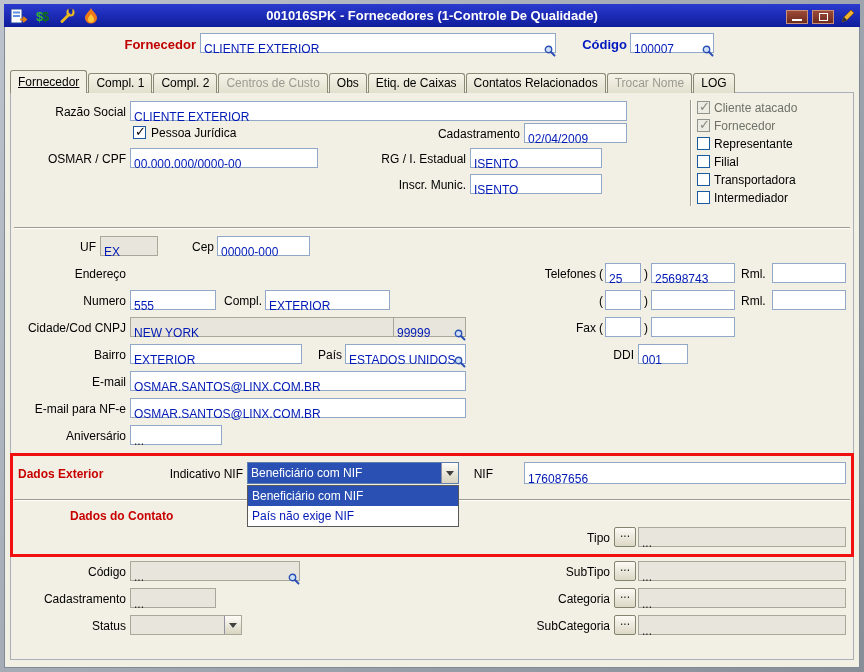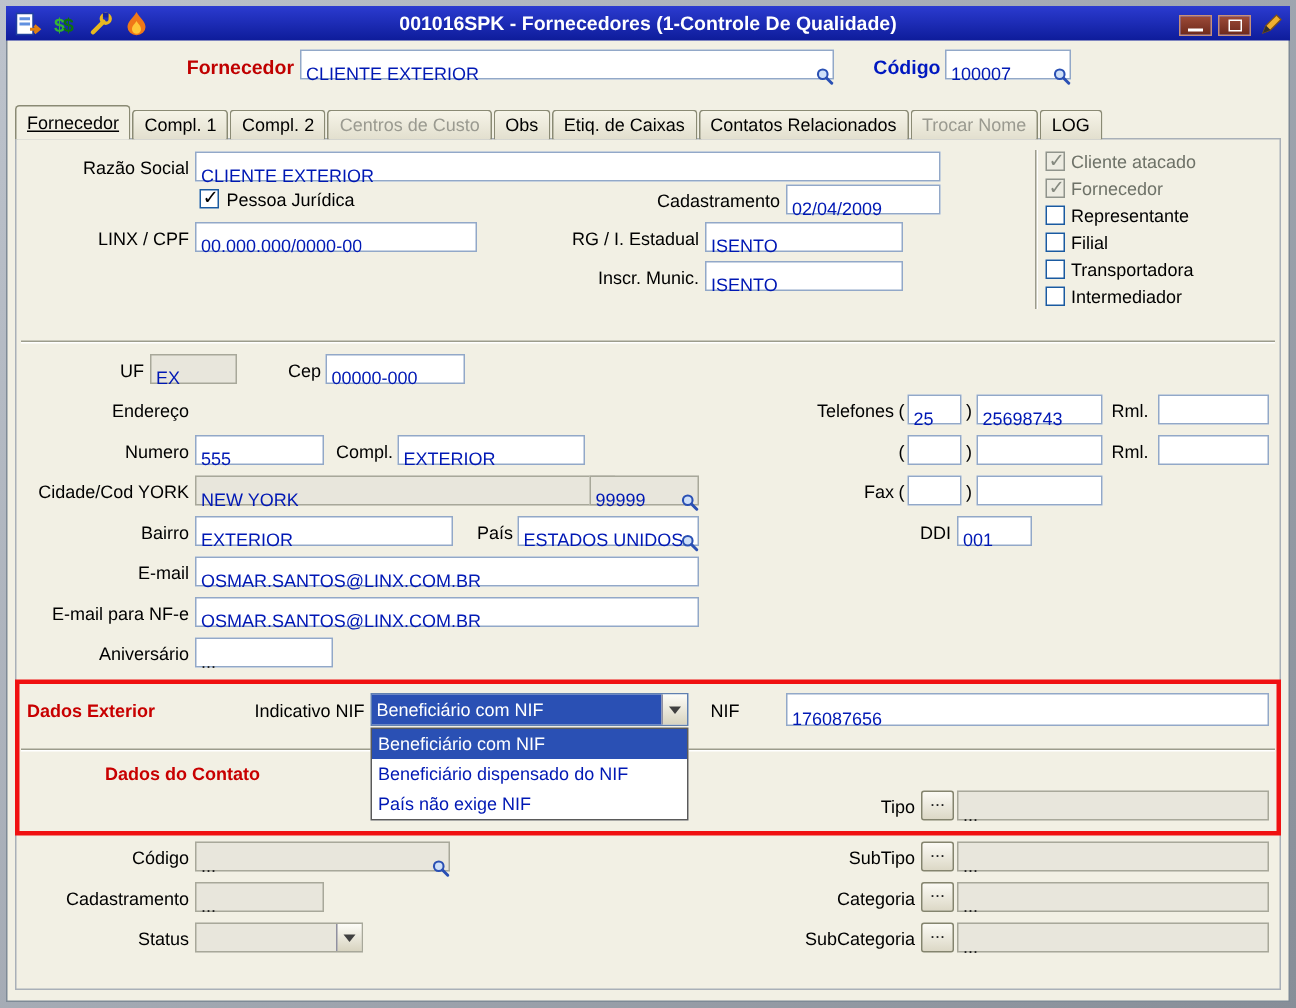--- a/index.html
+++ b/index.html
@@ -145,21 +145,21 @@
       <span class="v">CLIENTE EXTERIOR</span>
     </div>
 
   <span class="cb on" style="left:133px;top:126px"></span>
   <span class="cb-lbl" style="left:151px;top:126px">Pessoa Jurídica</span>
   <div class="lbl" style="left:430px;top:127px;width:90px">Cadastramento</div>
   <div class="fld" style="left:524px;top:123px;width:103px">
       <span class="v">02/04/2009</span>
     </div>
 
-  <div class="lbl" style="left:28px;top:152px;width:98px">LINX / CPF</div>
+  <div class="lbl" style="left:28px;top:152px;width:98px">OSMAR / CPF</div>
   <div class="fld" style="left:130px;top:148px;width:188px">
       <span class="v">00.000.000/0000-00</span>
     </div>
   <div class="lbl" style="left:358px;top:152px;width:108px">RG / I. Estadual</div>
   <div class="fld" style="left:470px;top:148px;width:132px">
       <span class="v">ISENTO</span>
     </div>
   <div class="lbl" style="left:358px;top:178px;width:108px">Inscr. Munic.</div>
   <div class="fld" style="left:470px;top:174px;width:132px">
       <span class="v">ISENTO</span>
@@ -219,21 +219,21 @@
     </div>
   <span class="paren" style="left:644px;top:294px">)</span>
   <div class="fld" style="left:651px;top:290px;width:84px">
       <span class="v"></span>
     </div>
   <span class="llbl" style="left:741px;top:294px">Rml.</span>
   <div class="fld" style="left:772px;top:290px;width:74px">
       <span class="v"></span>
     </div>
 
-  <div class="lbl" style="left:18px;top:321px;width:108px">Cidade/Cod YORK</div>
+  <div class="lbl" style="left:18px;top:321px;width:108px">Cidade/Cod CNPJ</div>
   <div class="fld ro" style="left:130px;top:317px;width:280px">
       <span class="v">NEW YORK</span>
     </div>
   <div class="fld ro" style="left:393px;top:317px;width:73px">
     <span class="v">99999</span>
     <svg class="mag" width="12" height="12" viewBox="0 0 12 12">
         <use href="#magsym" xlink:href="#magsym"></use>
       </svg>
   </div>
   <div class="lbl" style="left:540px;top:321px;width:56px">Fax</div>
@@ -283,21 +283,20 @@
   </div>
   <div class="lbl" style="left:453px;top:467px;width:40px">NIF</div>
   <div class="fld" style="left:524px;top:462px;width:322px;height:22px">
       <span class="v">176087656</span>
     </div>
 
   <div class="hline" style="left:14px;top:499px;width:836px"></div>
 
   <div class="dropdown" style="left:247px;top:485px;width:212px">
     <div class="opt selhl">Beneficiário com NIF</div>
-    <div class="opt">Beneficiário dispensado do NIF</div>
     <div class="opt">País não exige NIF</div>
   </div>
 
   <div class="redbox" style="left:10px;top:453px;width:844px;height:104px"></div>
 
   <div class="redlbl" style="left:70px;top:509px">Dados do Contato</div>
 
   <div class="lbl" style="left:560px;top:531px;width:50px">Tipo</div>
   <div class="mini-btn" style="left:614px;top:527px">...</div>
   <div class="fld ro dots" style="left:638px;top:527px;width:208px">

